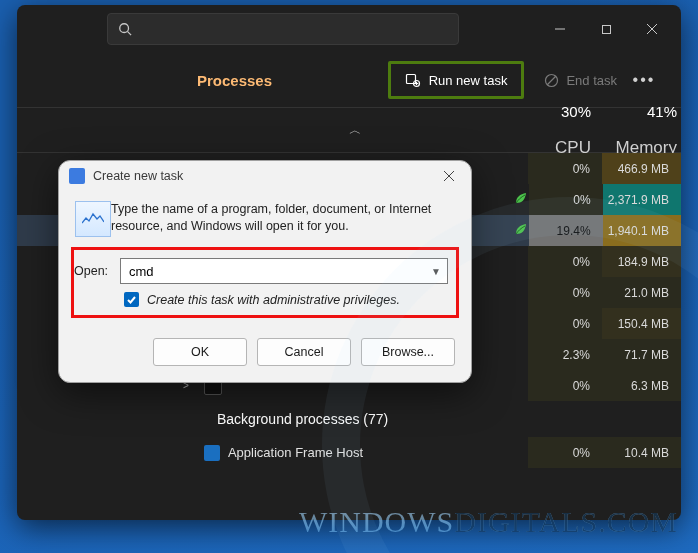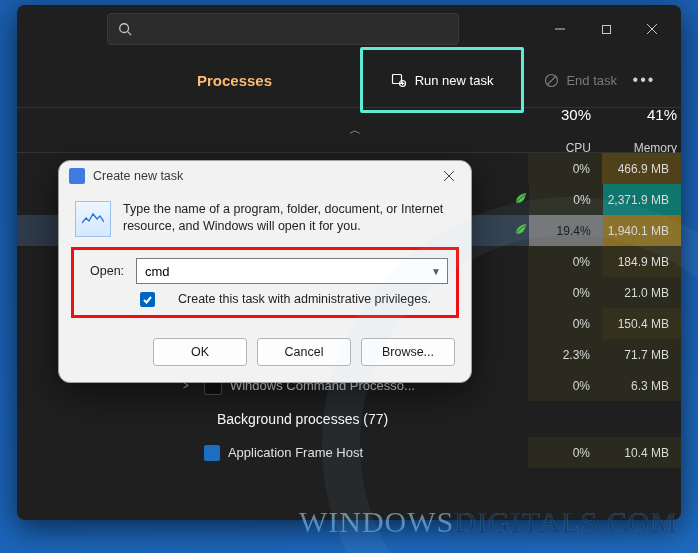--- a/index.html
+++ b/index.html
@@ -99,40 +99,40 @@
     font-size: 13px;
   }
   .more-btn {
     width: 34px; height: 28px;
     display: flex; align-items: center; justify-content: center;
     color: #d0d0d0;
     font-size: 16px;
     letter-spacing: 2px;
   }
   .runtask-highlight {
-    border: 3px solid #5eead4;
-    padding: 16px;
+    border: 3px solid #4d7c0f;
+    padding: 2px;
     border-radius: 2px;
   }
 
   
   .table-header {
     display: flex;
     align-items: center;
     height: 44px;
     border-top: 1px solid #333;
     border-bottom: 1px solid #333;
     font-size: 12px;
     color: #cfcfcf;
   }
   .th-name { width: 353px; display:flex; align-items:center; justify-content:center; }
   .th-cpu { width: 72px; text-align: right; padding-right: 12px; }
   .th-mem { width: 78px; text-align: right; padding-right: 4px; }
   .th-pct { font-size: 15px; color:#ffffff; display:block; }
-  .th-label { font-size: 12px; color:#cfcfcf; display:block; margin-top:18px;}
+  .th-label { font-size: 17px; color:#cfcfcf; display:block; margin-top:18px;}
   .chev { color:#c0c0c0; }
 
   
   .process-list {
     position: relative;
   }
   .group-row, .proc-row, .bg-heading {
     display: flex;
     align-items: center;
     height: 31px;
@@ -196,48 +196,48 @@
     background:#3c7be0;
     margin-right:8px;
     border-radius:2px;
   }
   .dialog-title .dlg-spacer { flex:1; }
   .dialog-title .dlg-close {
     width:32px; height:24px; display:flex; align-items:center; justify-content:center;
     color:#444;
   }
   .dialog-body { padding: 10px 16px 4px 16px; }
-  .dlg-explain { display:flex; gap:12px; margin-bottom:10px; }
+  .dlg-explain { display:flex; margin-bottom:10px; }
   .dlg-explain .big-icon {
     width:34px; height:34px; flex:0 0 34px;
     background: linear-gradient(#eef6ff,#d4e8ff);
     border:1px solid #9cc1ee;
     display:flex; align-items:center; justify-content:center;
   }
   .dlg-explain .big-icon svg { color:#2c72ce; }
   .dlg-explain-text { font-size: 12.5px; line-height: 1.35; color:#222; }
   .red-box {
     border: 3px solid #e11;
-    padding: 2px 8px 8px 16px;
+    padding: 2px 8px 8px 0;
     margin: 0 -4px 10px -4px;
   }
   .open-row { display:flex; align-items:center; margin: 6px 0 8px 0; }
   .open-label { width: 46px; font-size:12.5px; color:#222; }
   .open-field {
     flex:1;
     display:flex; align-items:center; justify-content:space-between;
     height: 24px;
     background:#fff;
     border: 1px solid #7a7a7a;
     padding: 0 6px 0 8px;
     font-size: 13px;
     color:#000;
   }
   .open-field .dd { color:#555; font-size:10px; }
-  .admin-row { display:flex; align-items:flex-start; gap:23px; padding-left: 50px; font-size:12.5px; color:#222; }
+  .admin-row { display:flex; align-items:flex-end; gap:8px; padding-left: 50px; font-size:12.5px; color:#222;font-style:italic; }
   .cb {
     width:15px; height:15px;
     background:#0067c0;
     border-radius:2px;
     display:flex; align-items:center; justify-content:center;
     color:#fff;
   }
   .dialog-buttons {
     display:flex; gap:10px; justify-content:flex-end;
     padding: 6px 16px 16px 16px;
@@ -427,21 +427,20 @@
         </div>
         <span class="leaf-placeholder"></span>
         <div class="row-cpu">2.3%</div>
         <div class="row-mem vlow">71.7 MB</div>
       </div>
       <div class="proc-row">
         <div class="group-indent"></div>
         <div class="row-name">
           <span class="caret">&gt;</span>
           <span class="app-icon ico-cmd"></span>
-          <span>Windows Command Processo...</span>
         </div>
         <span class="leaf-placeholder"></span>
         <div class="row-cpu">0%</div>
         <div class="row-mem vlow">6.3 MB</div>
       </div>
       <div class="bg-heading">Background processes (77)</div>
       <div class="proc-row">
         <div class="group-indent"></div>
         <div class="row-name">
           <span class="caret"></span>

